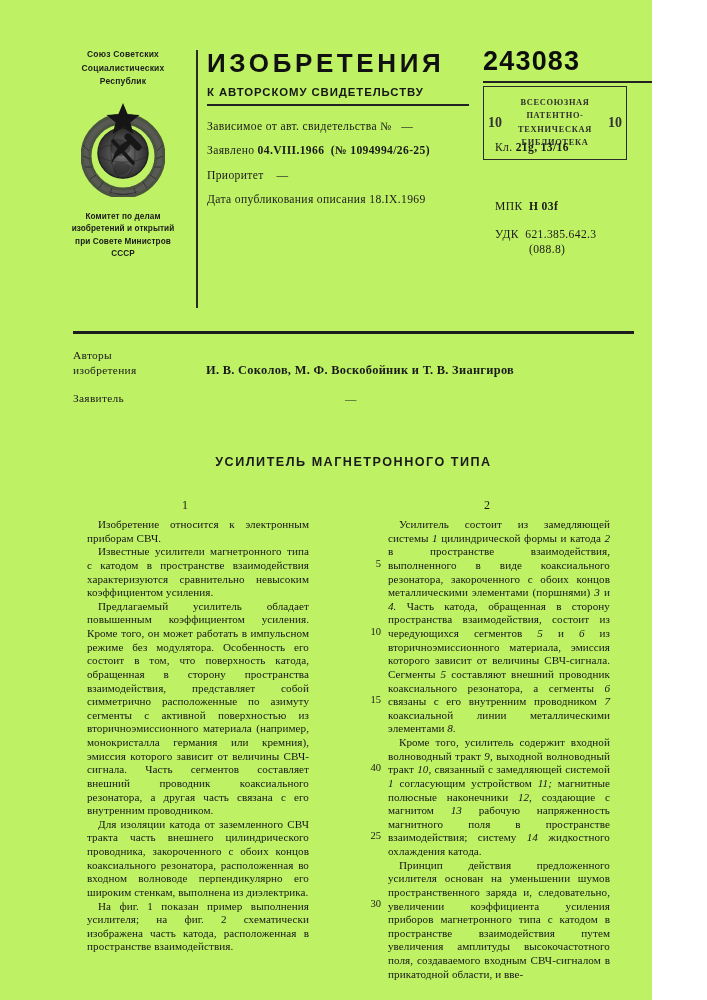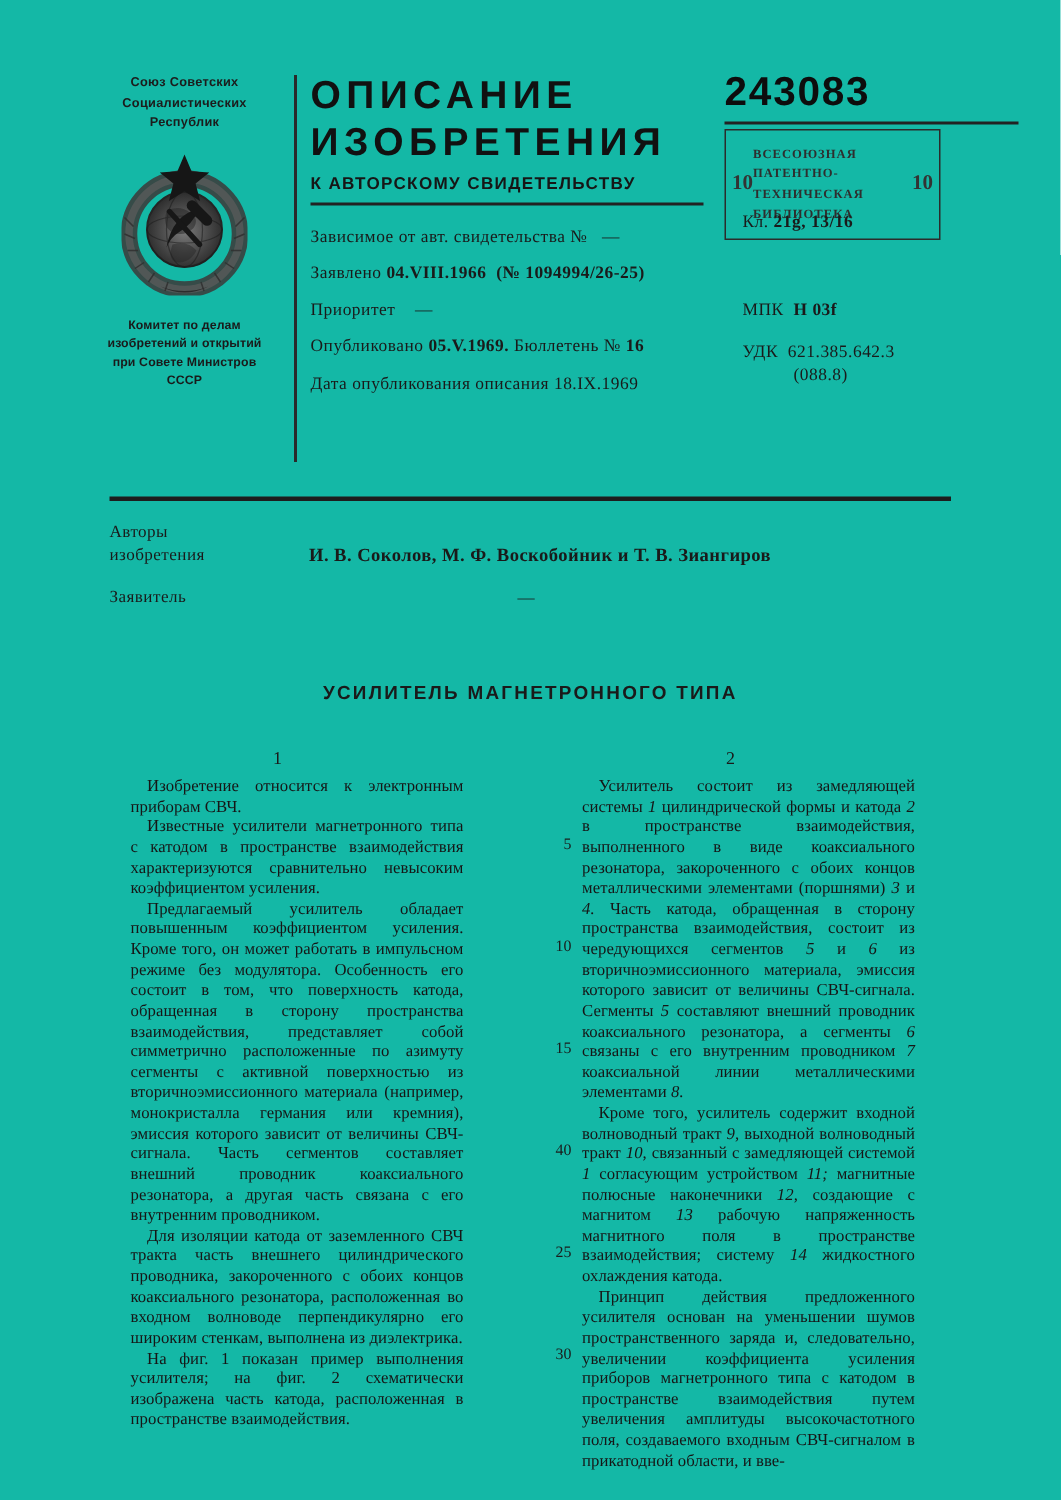--- a/index.html
+++ b/index.html
@@ -6,23 +6,23 @@
     margin: 0;
     padding: 0;
     background: #ffffff;
   }
   body {
     font-family: "Liberation Serif", serif;
     color: #1a1a1a;
   }
   #page {
     position: relative;
-    width: 707px;
+    width: 652px;
     height: 1000px;
-    background: #14b8a6;
+    background: #bef264;
     overflow: hidden;
   }
 
   
   #header {
     position: absolute;
     left: 0; top: 0;
     width: 707px;
     height: 318px;
   }
@@ -134,21 +134,21 @@
     font-family: "Liberation Serif", serif;
   }
   .stamp-side {
     font-size: 14px;
     font-weight: bold;
     color: #333;
     letter-spacing: 0;
   }
   .stamp-core {
     flex: 1;
-    text-align: left;
+    text-align: center;
   }
   .stamp-core div {
     font-size: 8.4px;
     font-weight: bold;
     line-height: 13.5px;
     letter-spacing: 0.7px;
     color: #2e2e2e;
   }
   .right-fields {
     position: absolute;
@@ -320,45 +320,38 @@
         <div>Комитет по делам</div>
         <div>изобретений и открытий</div>
         <div>при Совете Министров</div>
         <div>СССР</div>
       </div>
     </div>
 
     <div class="vrule"></div>
 
     <div class="hdr-mid">
-      <div class="big-title">ОПИСАНИЕ</div>
       <div class="big-title">ИЗОБРЕТЕНИЯ</div>
       <div class="sub-title">К АВТОРСКОМУ СВИДЕТЕЛЬСТВУ</div>
       <div class="hr-thin"></div>
 
       <div class="fields">
         <div class="fld">
           <span>Зависимое от авт. свидетельства №</span>
           &nbsp;&nbsp;<span>—</span>
         </div>
         <div class="fld">
           <span>Заявлено</span>
           <b>04.VIII.1966</b>
           &nbsp;<b>(№ 1094994/26-25)</b>
         </div>
         <div class="fld">
           <span>Приоритет</span>
           &nbsp;&nbsp;&nbsp;<span>—</span>
         </div>
-        <div class="fld">
-          <span>Опубликовано</span>
-          <b>05.V.1969.</b>
-          <span>Бюллетень №</span>
-          <b>16</b>
-        </div>
         <div class="fld">Дата опубликования описания 18.IX.1969</div>
       </div>
     </div>
 
     <div class="hdr-right">
       <div class="patno">243083</div>
       <div class="patno-rule"></div>
       <div class="stamp">
         <div class="stamp-side">10</div>
         <div class="stamp-core">

